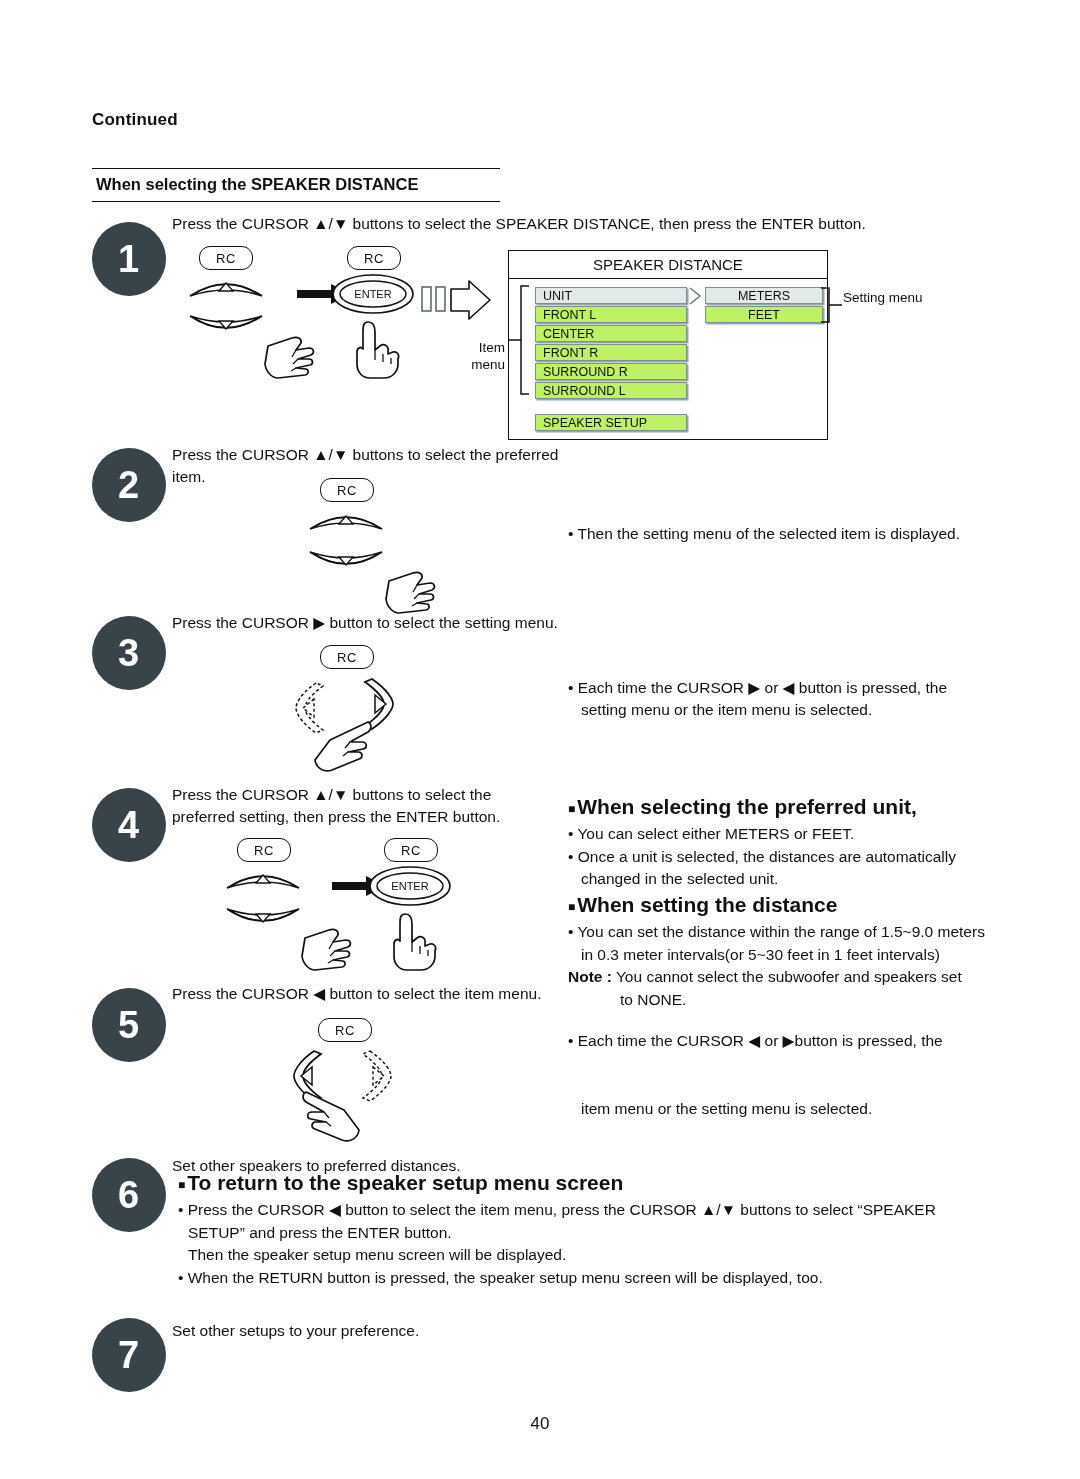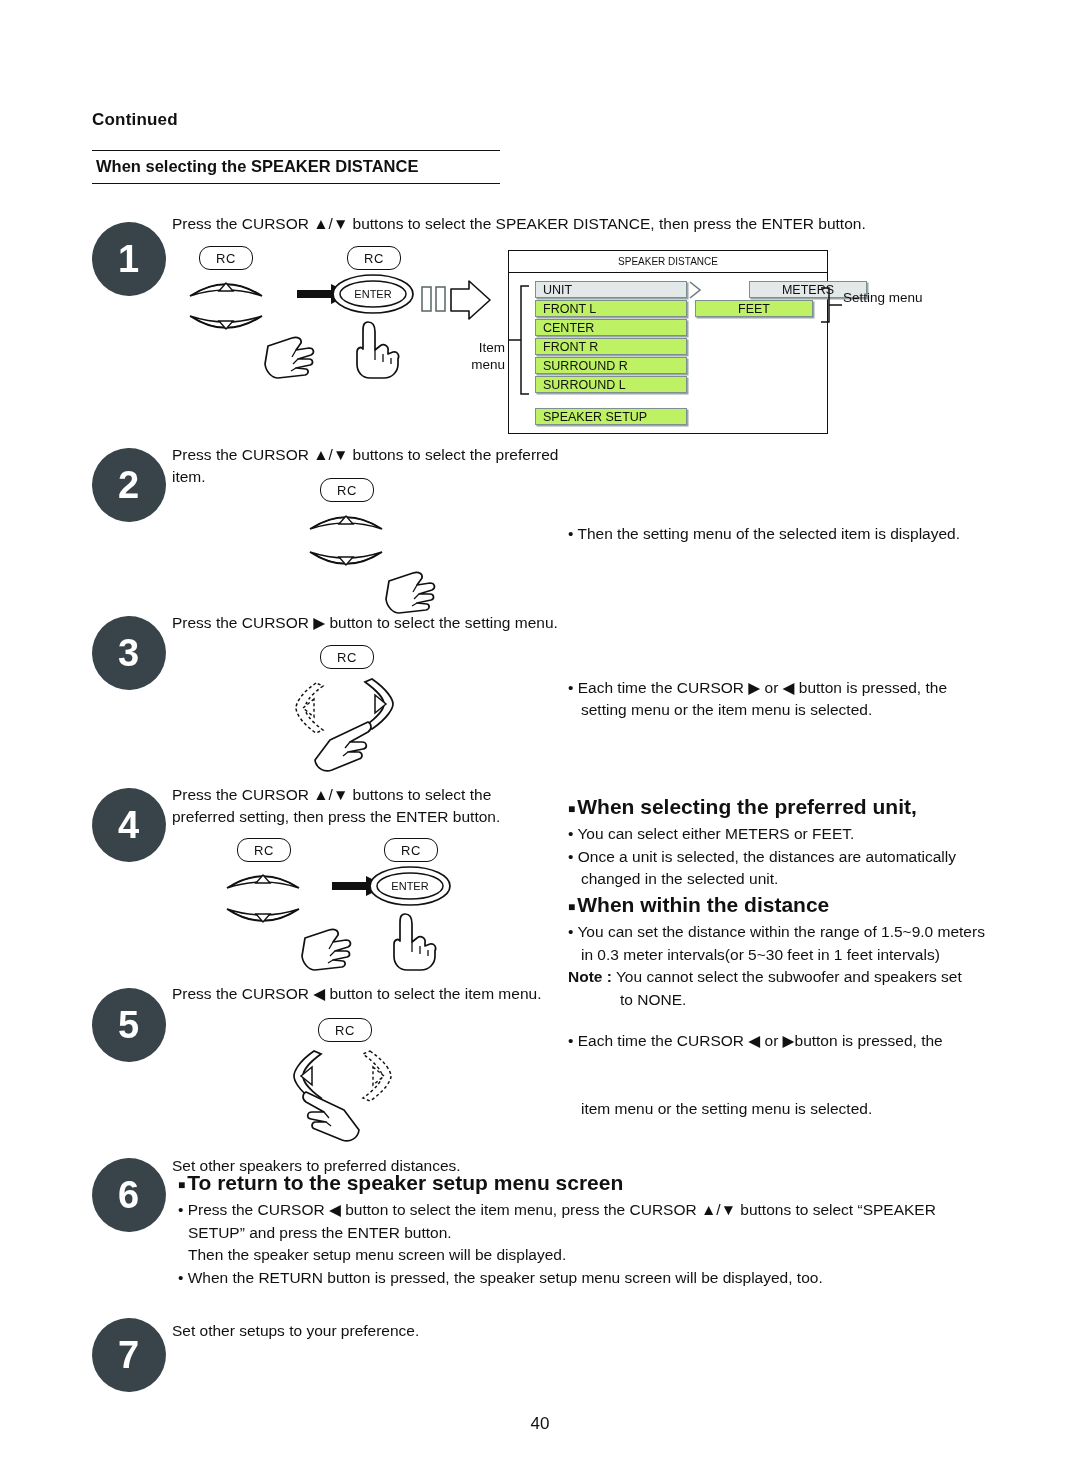--- a/index.html
+++ b/index.html
@@ -12,21 +12,21 @@
     overflow:hidden;
   }
   .page { position:absolute; inset:0; }
 
   
   .continued {
     position:absolute; left:92px; top:110px;
     font-size:17px; font-weight:bold; letter-spacing:.2px;
   }
   .section-head {
-    position:absolute; left:92px; top:150px; width:404px;
+    position:absolute; left:92px; top:168px; width:404px;
     border-top:1.6px solid #111; border-bottom:1.6px solid #111;
     padding:6px 0 7px 4px;
     font-size:16.5px; font-weight:bold;
   }
 
   
   .step-num {
     position:absolute; width:74px; height:74px;
     background:#39444a;
     border-radius:50%;
@@ -71,21 +71,21 @@
   .arrow-blk{ position:absolute; }
   .motion   { position:absolute; }
 
   
   .osd {
     position:absolute;
     border:1.6px solid #111;
     background:#fff;
   }
   .osd-title {
-    text-align:center; font-size:10px;
+    text-align:center; font-size:15px;
     padding:5px 0 5px 0;
     border-bottom:1.6px solid #111;
   }
   .osd-body { position:relative; height:160px; }
   .menu-row {
     position:absolute;
     height:17px;
     border:1.1px solid #7e8f91;
     box-shadow:1.5px 1.5px 0 0 #9aa6a8;
     font-size:12.5px;
@@ -183,22 +183,22 @@
       <div class="menu-row" style="left:26px; top:84px; width:152px;">SURROUND R</div>
       <div class="menu-row" style="left:26px; top:103px;width:152px;">SURROUND L</div>
       <div class="menu-row" style="left:26px; top:135px;width:152px;">SPEAKER SETUP</div>
 
       <div style="position:absolute; left:178px; top:8px;">
         <svg width="16" height="18" viewBox="0 0 16 18">
           <path d="M3 1 L13 9 L3 17" fill="none" stroke="#6b7b7d" stroke-width="1.6"></path>
         </svg>
       </div>
 
-      <div class="menu-row hl ctr" style="left:196px; top:8px;  width:118px;margin-left:44px;">METERS</div>
-      <div class="menu-row ctr" style="left:186px; top:27px; width:118px;">FEET</div>
+      <div class="menu-row hl ctr" style="left:196px; top:8px;  width:118px;">METERS</div>
+      <div class="menu-row ctr" style="left:196px; top:27px; width:118px;">FEET</div>
     </div>
   </div>
 
   <div class="bracket" style="left:516px; top:285px;">
     <svg width="14" height="110" viewBox="0 0 14 110">
       <path d="M13 1 L5 1 L5 109 L13 109" fill="none" stroke="#111" stroke-width="1.5"></path>
       <path d="M5 55 L-8 55" fill="none" stroke="#111" stroke-width="1.5"></path>
     </svg>
   </div>
   <div class="lead-label" style="left:463px; top:340px; text-align:right; width:42px;">
@@ -328,21 +328,21 @@
   </div>
 
   <div class="note" style="left:568px; top:792px; width:440px;">
     <h4 class="sq">When selecting the preferred unit,</h4>
     <span class="bullet-line">• You can select either METERS or FEET.</span>
     <span>• Once a unit is selected, the distances are automatically</span><br>
     <span style="padding-left:13px; display:inline-block;">changed in the selected unit.</span>
   </div>
 
   <div class="note" style="left:568px; top:890px; width:440px;">
-    <h4 class="sq">When within the distance</h4>
+    <h4 class="sq">When setting the distance</h4>
     <span>• You can set the distance within the range of 1.5~9.0 meters</span><br>
     <span style="padding-left:13px; display:inline-block;">in 0.3 meter intervals(or 5~30 feet in 1 feet intervals)</span><br>
     <span style="font-weight:bold;">Note :</span>
     <span>You cannot select the subwoofer and speakers set</span><br>
     <span style="padding-left:52px; display:inline-block;">to NONE.</span>
   </div>
 
   <div class="step-num" style="left:92px; top:988px;">
     <span>5</span>
   </div>

